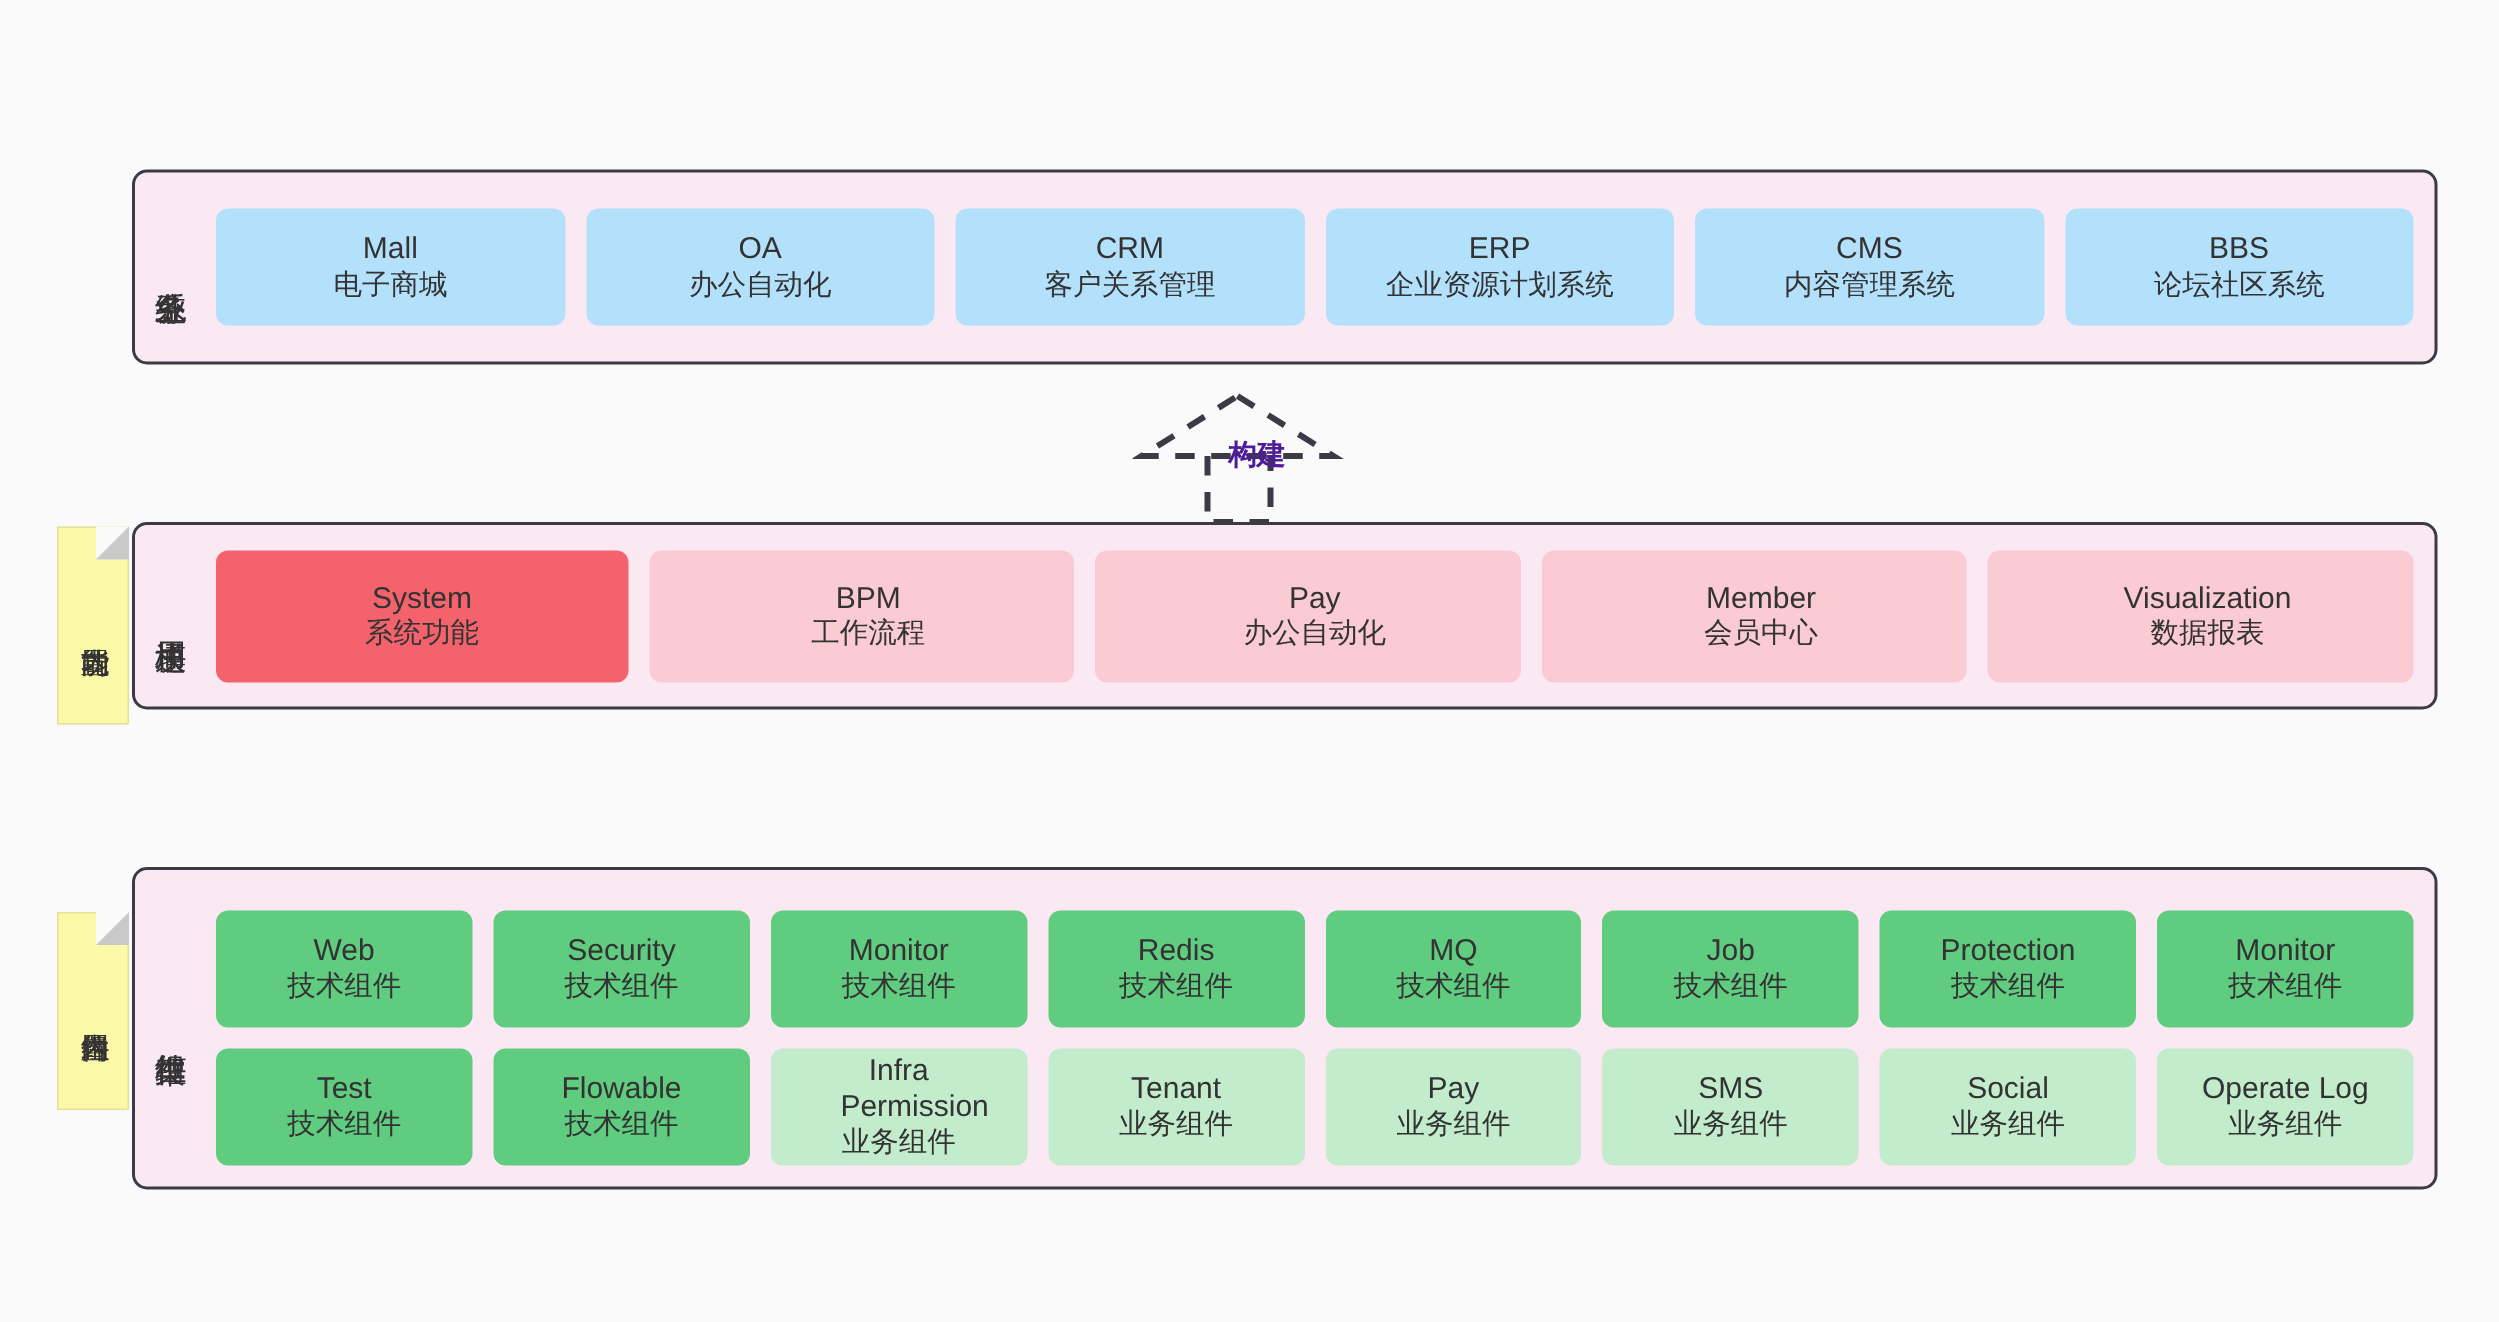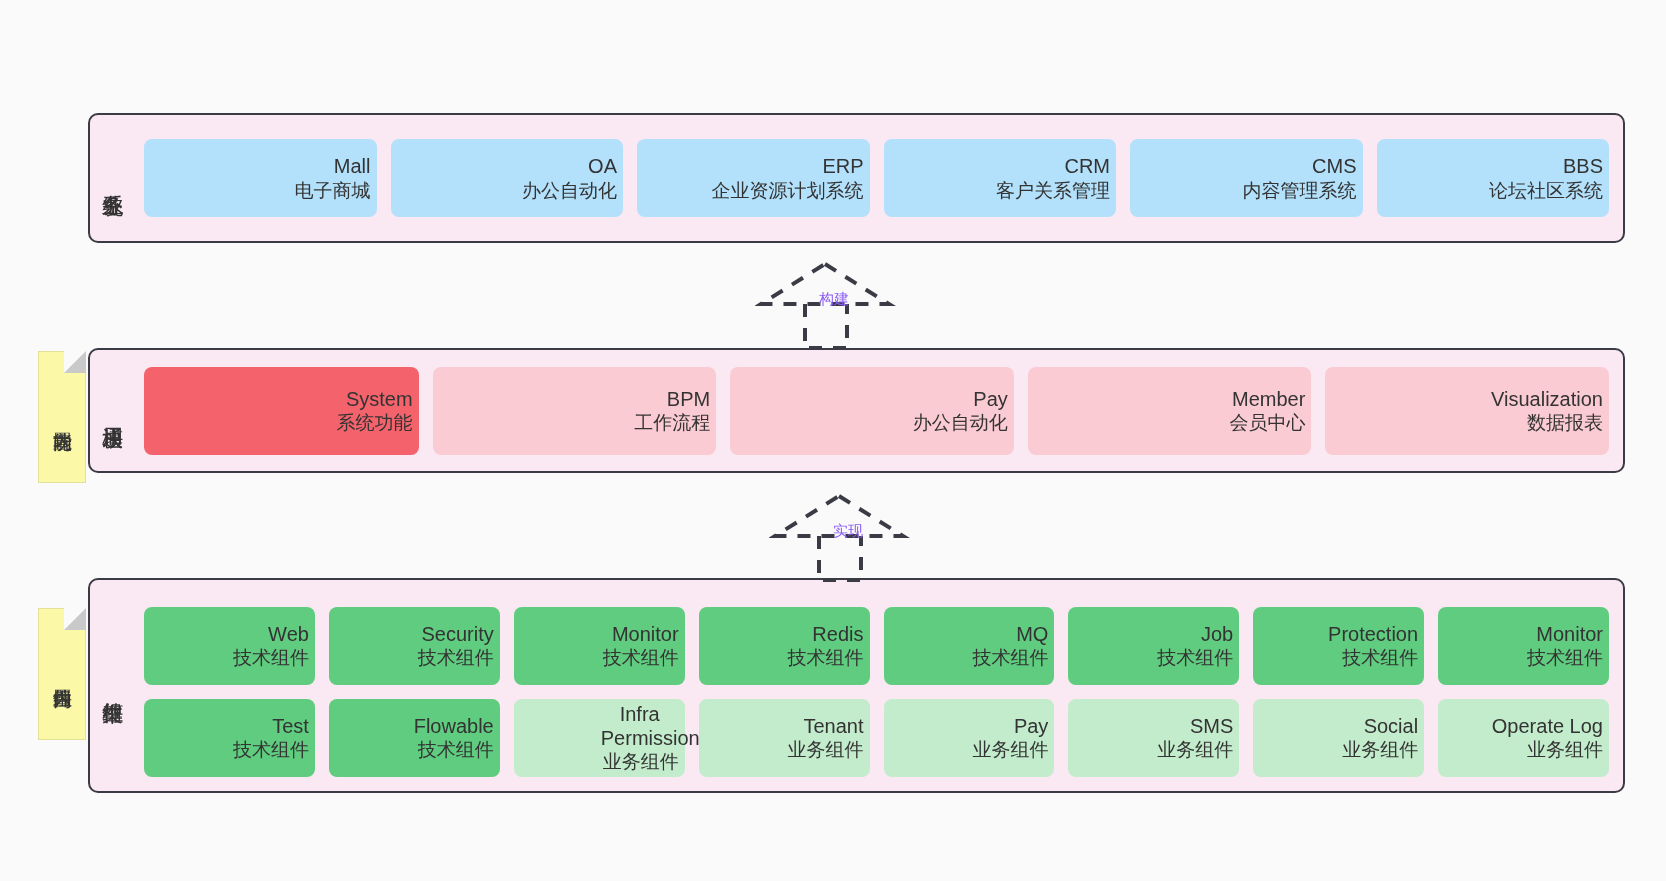--- a/index.html
+++ b/index.html
@@ -70,21 +70,21 @@
     width: 100%;
   }
 
   
   .card {
     flex: 1 1 0;
     box-sizing: border-box;
     border-radius: 8px;
     display: flex;
     flex-direction: column;
-    align-items: flex-end;
+    align-items: center;
     justify-content: center;
     text-align: center;
     line-height: 1.22;
     color: #333333;
     padding: 4px 6px;
     user-select: none;
   }
   .card .t-en { font-size: 20px; }
   .card .t-cn { font-size: 19px; }
 
@@ -137,50 +137,51 @@
   }
 
   
   .connector {
     position: absolute;
     z-index: 2;
   }
   .connector svg { display: block; }
   .connector .conn-label {
     position: absolute;
-    font-size: 15px;
-    color: #8b5cf6;
+    font-size: 19px;
+    color: #4c1d95;
     background: transparent;
     white-space: nowrap;
     user-select: none;
+    font-weight: bold;
   }
 </style>
 </head>
 <body>
 
 <div id="stage">
 
   <div class="layer" id="layer-business-systems" style="left:88px; top:113px; width:1537px; height:130px;">
     <div class="layer-title">业务系统</div>
     <div class="layer-body">
       <div class="card biz">
         <span class="t-en">Mall</span>
         <span class="t-cn">电子商城</span>
       </div>
       <div class="card biz">
         <span class="t-en">OA</span>
         <span class="t-cn">办公自动化</span>
       </div>
       <div class="card biz">
+        <span class="t-en">CRM</span>
+        <span class="t-cn">客户关系管理</span>
+      </div>
+      <div class="card biz">
         <span class="t-en">ERP</span>
         <span class="t-cn">企业资源计划系统</span>
-      </div>
-      <div class="card biz">
-        <span class="t-en">CRM</span>
-        <span class="t-cn">客户关系管理</span>
       </div>
       <div class="card biz">
         <span class="t-en">CMS</span>
         <span class="t-cn">内容管理系统</span>
       </div>
       <div class="card biz">
         <span class="t-en">BBS</span>
         <span class="t-cn">论坛社区系统</span>
       </div>
     </div>
@@ -217,27 +218,20 @@
         <span class="t-en">Member</span>
         <span class="t-cn">会员中心</span>
       </div>
       <div class="card core-off">
         <span class="t-en">Visualization</span>
         <span class="t-cn">数据报表</span>
       </div>
     </div>
   </div>
 
-  <div class="connector" id="connector-implement" style="left:769px; top:490px; width:150px; height:92px;">
-    <svg width="150" height="92" viewBox="0 0 150 92">
-      <path d="M 70 6 L 134 46 L 6 46 Z" fill="none" stroke="#3b3b45" stroke-width="4" stroke-dasharray="13 11" stroke-linecap="butt"></path>
-      <path d="M 50 46 L 50 90 L 92 90 L 92 46" fill="none" stroke="#3b3b45" stroke-width="4" stroke-dasharray="13 11" stroke-linecap="butt"></path>
-    </svg>
-    <span class="conn-label" style="left:64px; top:32px;">实现</span>
-  </div>
 
   <div class="note" id="note-builtin-component" style="left:38px; top:608px; height:132px;">内置组件</div>
 
   <div class="layer" id="layer-framework-components" style="left:88px; top:578px; width:1537px; height:215px;">
     <div class="layer-title">框架组件</div>
     <div class="layer-body two-rows">
 
       <div class="row">
         <div class="card tech">
           <span class="t-en">Web</span>

